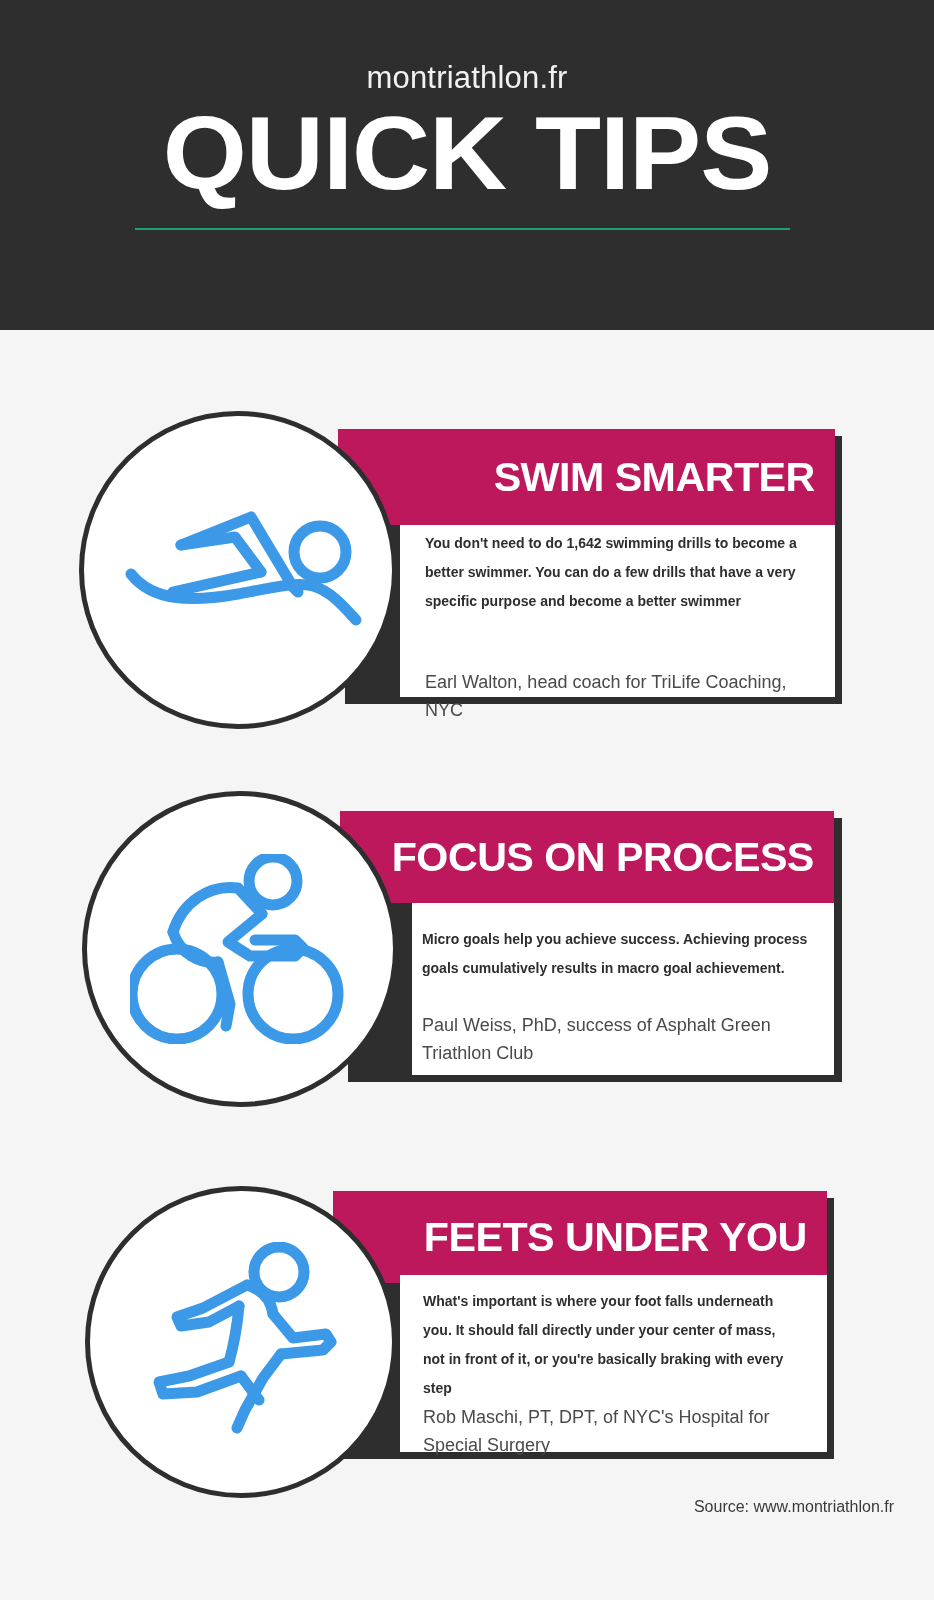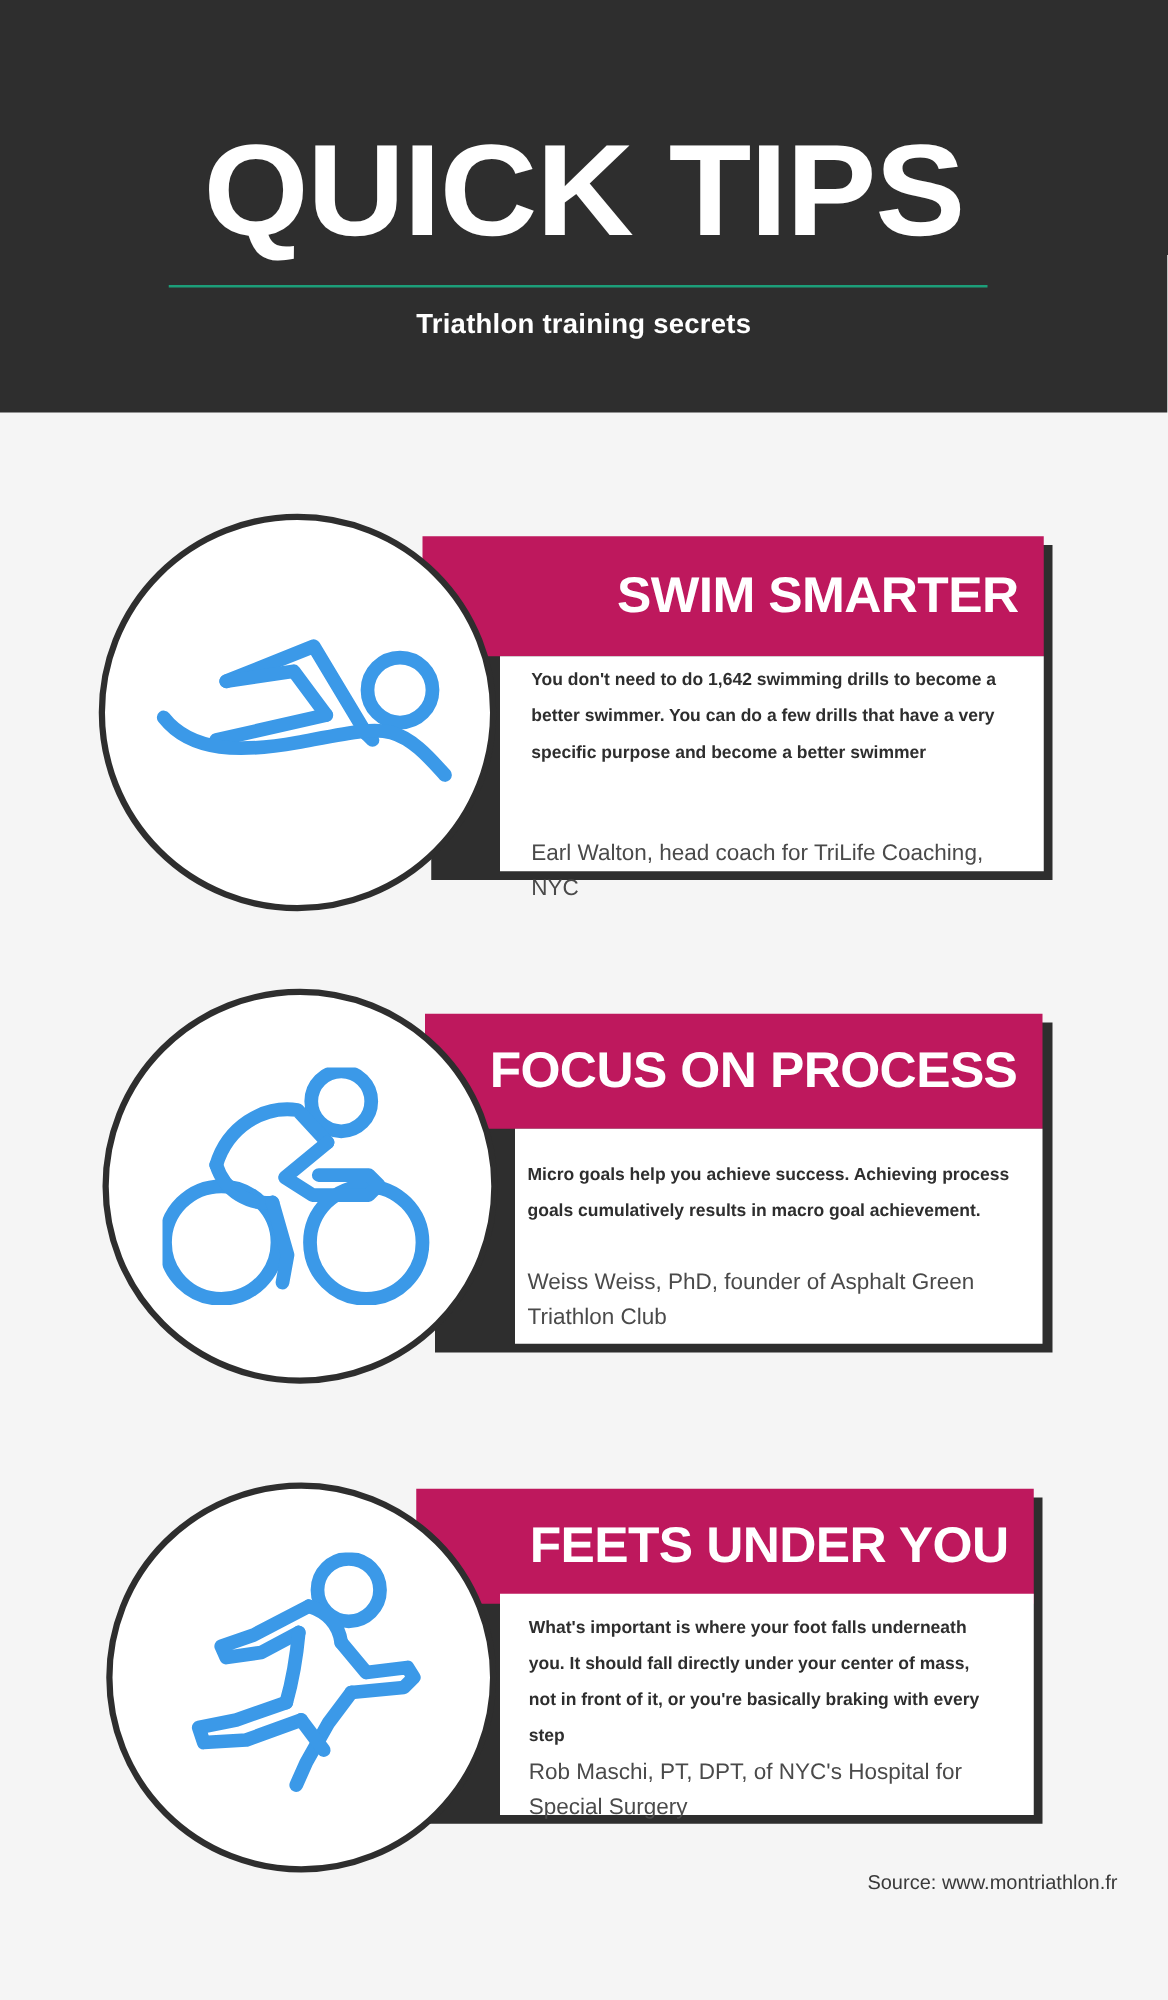--- a/index.html
+++ b/index.html
@@ -108,23 +108,23 @@
     text-align:right;
     color:#3a3a3a;
     font-size:16px;
     font-weight:400;
   }
 </style>
 </head>
 <body>
 
 <div class="header">
+  <div class="site-name">montriathlon.fr</div>
   <div class="big-title">QUICK TIPS</div>
   <div class="title-rule"></div>
-  <div class="subtitle">Triathlon training secrets</div>
 </div>
 
 <div class="card">
   <div class="card-shadow" style="left:345px; top:436px; width:497px; height:268px;"></div>
   <div class="card-head" style="left:338px; top:429px; width:497px; height:96px;">
     <div class="card-head-text">SWIM SMARTER</div>
   </div>
   <div class="card-body" style="left:400px; top:525px; width:435px; height:172px;"></div>
   <div class="card-quote" style="left:425px; top:529px; width:392px;">You don't need to do 1,642 swimming drills to become a better swimmer. You can do a few drills that have a very specific purpose and become a better swimmer</div>
   <div class="card-author" style="left:425px; top:646px; width:380px;margin-top:22px;">Earl Walton, head coach for TriLife Coaching, NYC</div>
@@ -146,21 +146,21 @@
   </div>
 </div>
 
 <div class="card">
   <div class="card-shadow" style="left:348px; top:818px; width:494px; height:264px;"></div>
   <div class="card-head" style="left:340px; top:811px; width:494px; height:92px;text-align:right;">
     <div class="card-head-text">FOCUS ON PROCESS</div>
   </div>
   <div class="card-body" style="left:412px; top:903px; width:422px; height:172px;"></div>
   <div class="card-quote" style="left:422px; top:925px; width:390px;">Micro goals help you achieve success. Achieving process goals cumulatively results in macro goal achievement.</div>
-  <div class="card-author" style="left:422px; top:1011px; width:380px;">Weiss Weiss, PhD, founder of Asphalt Green Triathlon Club</div>
+  <div class="card-author" style="left:422px; top:1011px; width:380px;">Paul Weiss, PhD, success of Asphalt Green Triathlon Club</div>
 
   <div class="medallion" style="left:82px; top:791px; width:316px; height:316px;">
     <span>
       <svg width="220" height="190" viewBox="0 0 220 190" fill="none" stroke="#3b99e8" stroke-width="11" stroke-linecap="round" stroke-linejoin="round">
 
         <circle cx="47" cy="140" r="45"></circle>
         <circle cx="163" cy="140" r="45"></circle>
 
         <circle cx="143" cy="27" r="24"></circle>
 

